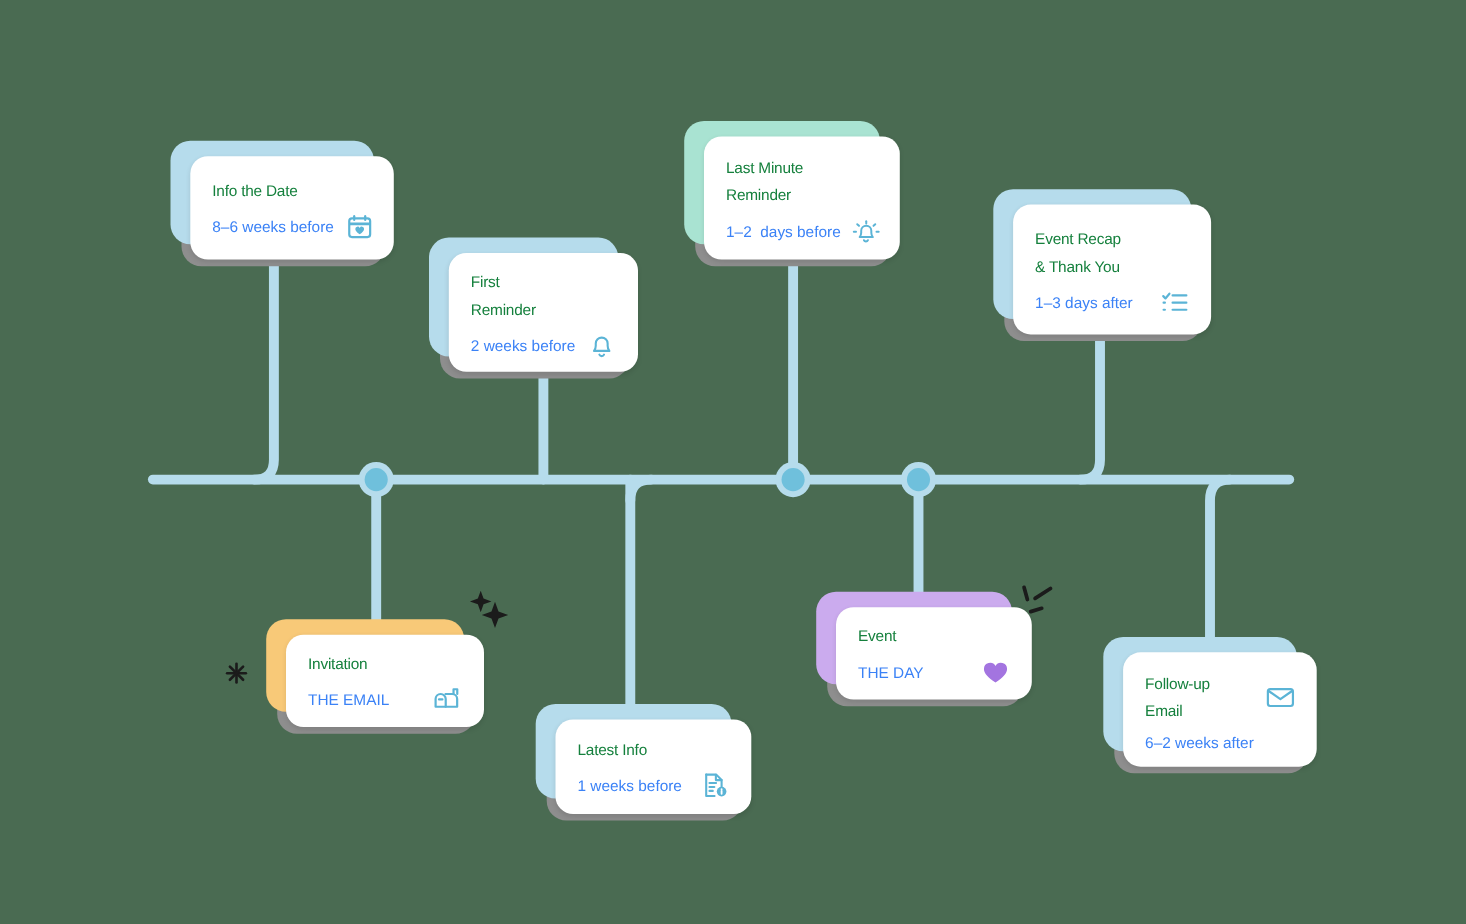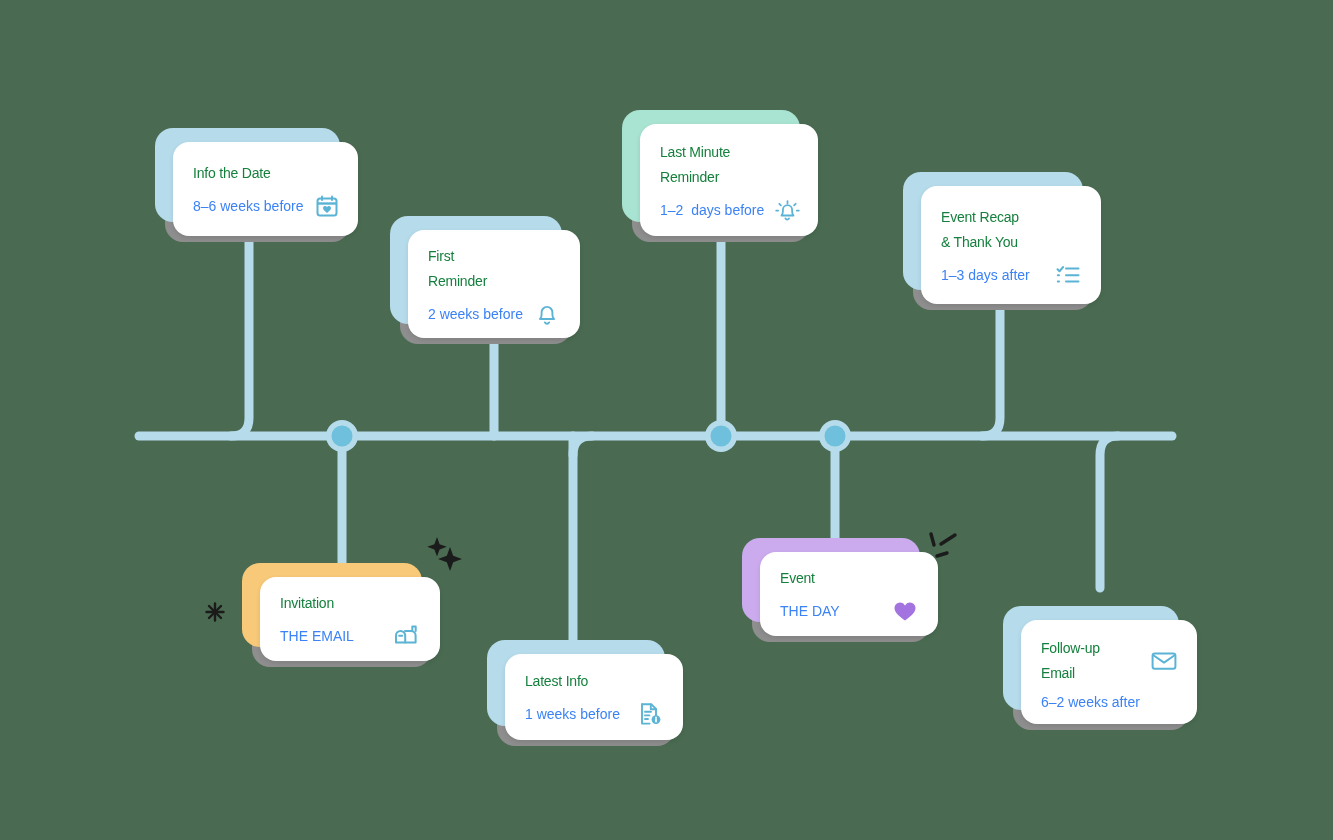--- a/index.html
+++ b/index.html
@@ -307,21 +307,21 @@
         <div class="card-sub">THE DAY</div>
         <div class="card-icon">
           <svg width="26" height="24" viewBox="0 0 26 24" fill="none">
             <path d="M13 21.5C6.2 16.6 2.5 13.4 2.5 9.1A5.6 5.6 0 0113 6.4 5.6 5.6 0 0123.5 9.1c0 4.3-3.7 7.5-10.5 12.4z" fill="#a374e0"></path>
           </svg>
         </div>
       </div>
     </div>
   </div>
 
-  <div class="card-wrap" style="left:1003px; top:606px; width:176px; height:104px;padding-left:16px;">
+  <div class="card-wrap" style="left:1003px; top:579px; width:176px; height:104px;padding-left:16px;">
     <div class="card-shadowblock"></div>
     <div class="card-accent" style="background:#b6dcec;"></div>
     <div class="card-face">
       <div class="card-titlerow">
         <div class="card-title">Follow-up
 Email</div>
         <div class="card-icon">
           <svg width="26" height="20" viewBox="0 0 26 20" fill="none" stroke="#5bb4d6" stroke-width="2" stroke-linecap="round" stroke-linejoin="round">
             <rect x="1.6" y="2.4" width="22.8" height="15.4" rx="2.2"></rect>
             <path d="M2.4 4.2L13 11.6 23.6 4.2"></path>

